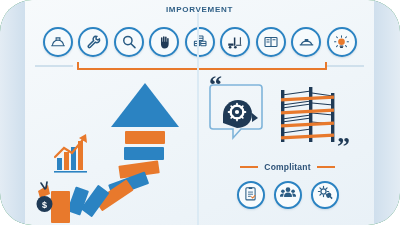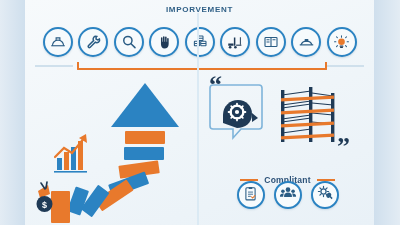--- a/index.html
+++ b/index.html
@@ -1,17 +1,17 @@
 <!DOCTYPE html>
 <html><head>
 <meta charset="utf-8">
 <style>
   html,body{margin:0;padding:0;}
   body{width:400px;height:225px;overflow:hidden;font-family:"Liberation Sans",sans-serif;}
-  #stage{position:relative;width:400px;height:225px;background:#15803d;overflow:hidden;}
+  #stage{position:relative;width:400px;height:225px;background:#15803d;overflow:hidden;border-radius:32px;}
 
   
   .band{position:absolute;top:0;height:225px;}
   .band.left{left:0;width:25px;background:linear-gradient(90deg,#e3ecf4 0%,#cfdfed 100%);}
   .band.right{right:0;width:26px;background:linear-gradient(90deg,#cfdfed 0%,#e3ecf4 100%);}
 
   .content{position:absolute;left:25px;top:0;width:349px;height:225px;
            background:linear-gradient(160deg,#f7fafc 0%,#eff5f9 55%,#e9f1f7 100%);}
 
   
@@ -39,21 +39,21 @@
   .vdiv{position:absolute;left:172px;top:13px;width:2px;height:212px;background:#dbeaf4;}
 
   
   .panelL{position:absolute;left:0px;top:75px;width:172px;height:150px;}
   .panelR{position:absolute;left:176px;top:75px;width:173px;height:150px;}
 
   .arrowArt{position:absolute;left:8px;top:0px;width:164px;height:150px;}
   .rackArt{position:absolute;left:0;top:0;width:173px;height:80px;}
 
   
-  .label{position:absolute;left:0;top:98px;width:173px;height:14px;
+  .label{position:absolute;left:0;top:85px;width:173px;height:14px;
          display:flex;align-items:center;justify-content:center;gap:6px;}
   .dash{width:18px;height:2px;background:#e8792c;}
   .labeltxt{font-size:8.5px;font-weight:bold;color:#2d5278;letter-spacing:.2px;}
 
   
   .bottomrow{position:absolute;left:0;top:103px;width:173px;height:34px;
              display:flex;align-items:center;justify-content:center;gap:9px;}
   .circ2{width:28px;height:28px;border-radius:50%;border:2px solid #2b83c2;
          background:#f7fbfd;display:flex;align-items:center;justify-content:center;
          box-sizing:border-box;box-shadow:0 1px 2px rgba(40,90,130,.15);}

